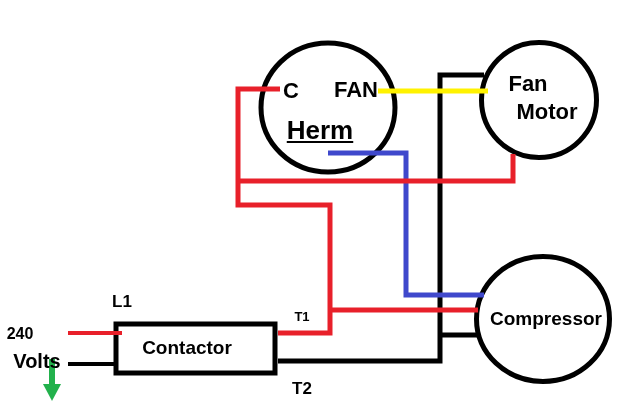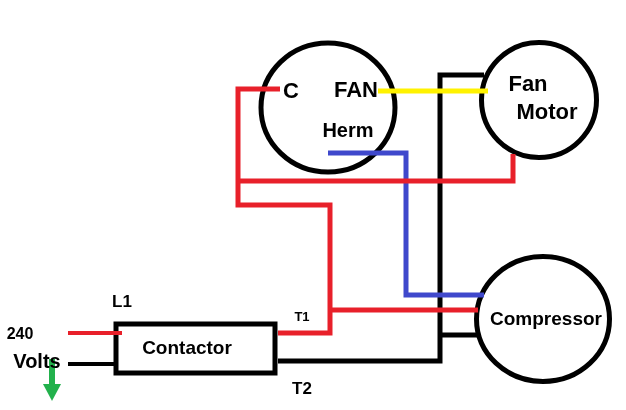--- a/index.html
+++ b/index.html
@@ -22,21 +22,21 @@
   }
   #lbl-240        {left:20px;  top:334px; font-size:16px;}
   #lbl-volts      {left:37px;  top:361px; font-size:20px;text-align:right;}
   #lbl-l1         {left:122px; top:301px; font-size:17px;}
   #lbl-l2         {left:107px; top:390px; font-size:17px;margin-top:44px;}
   #lbl-t1         {left:302px; top:316px; font-size:13px;}
   #lbl-t2         {left:302px; top:388px; font-size:17px;text-align:right;}
   #lbl-contactor  {left:187px; top:347px; font-size:19px;text-align:right;}
   #lbl-cap-c      {left:291px; top:91px;  font-size:22px;}
   #lbl-cap-fan    {left:356px; top:90px;  font-size:22px;}
-  #lbl-cap-herm   {left:348px; top:130px; font-size:20px;}
+  #lbl-cap-herm   {left:320px; top:130px; font-size:26px;text-decoration:underline;}
   #lbl-fanmotor-1 {left:528px; top:84px;  font-size:22px;}
   #lbl-fanmotor-2 {left:547px; top:112px; font-size:22px;}
   #lbl-compressor {left:546px; top:318px; font-size:19px;}
 </style>
 </head>
 <body>
 
 <div class="stage">
 
   <svg width="626" height="410" viewBox="0 0 626 410">

